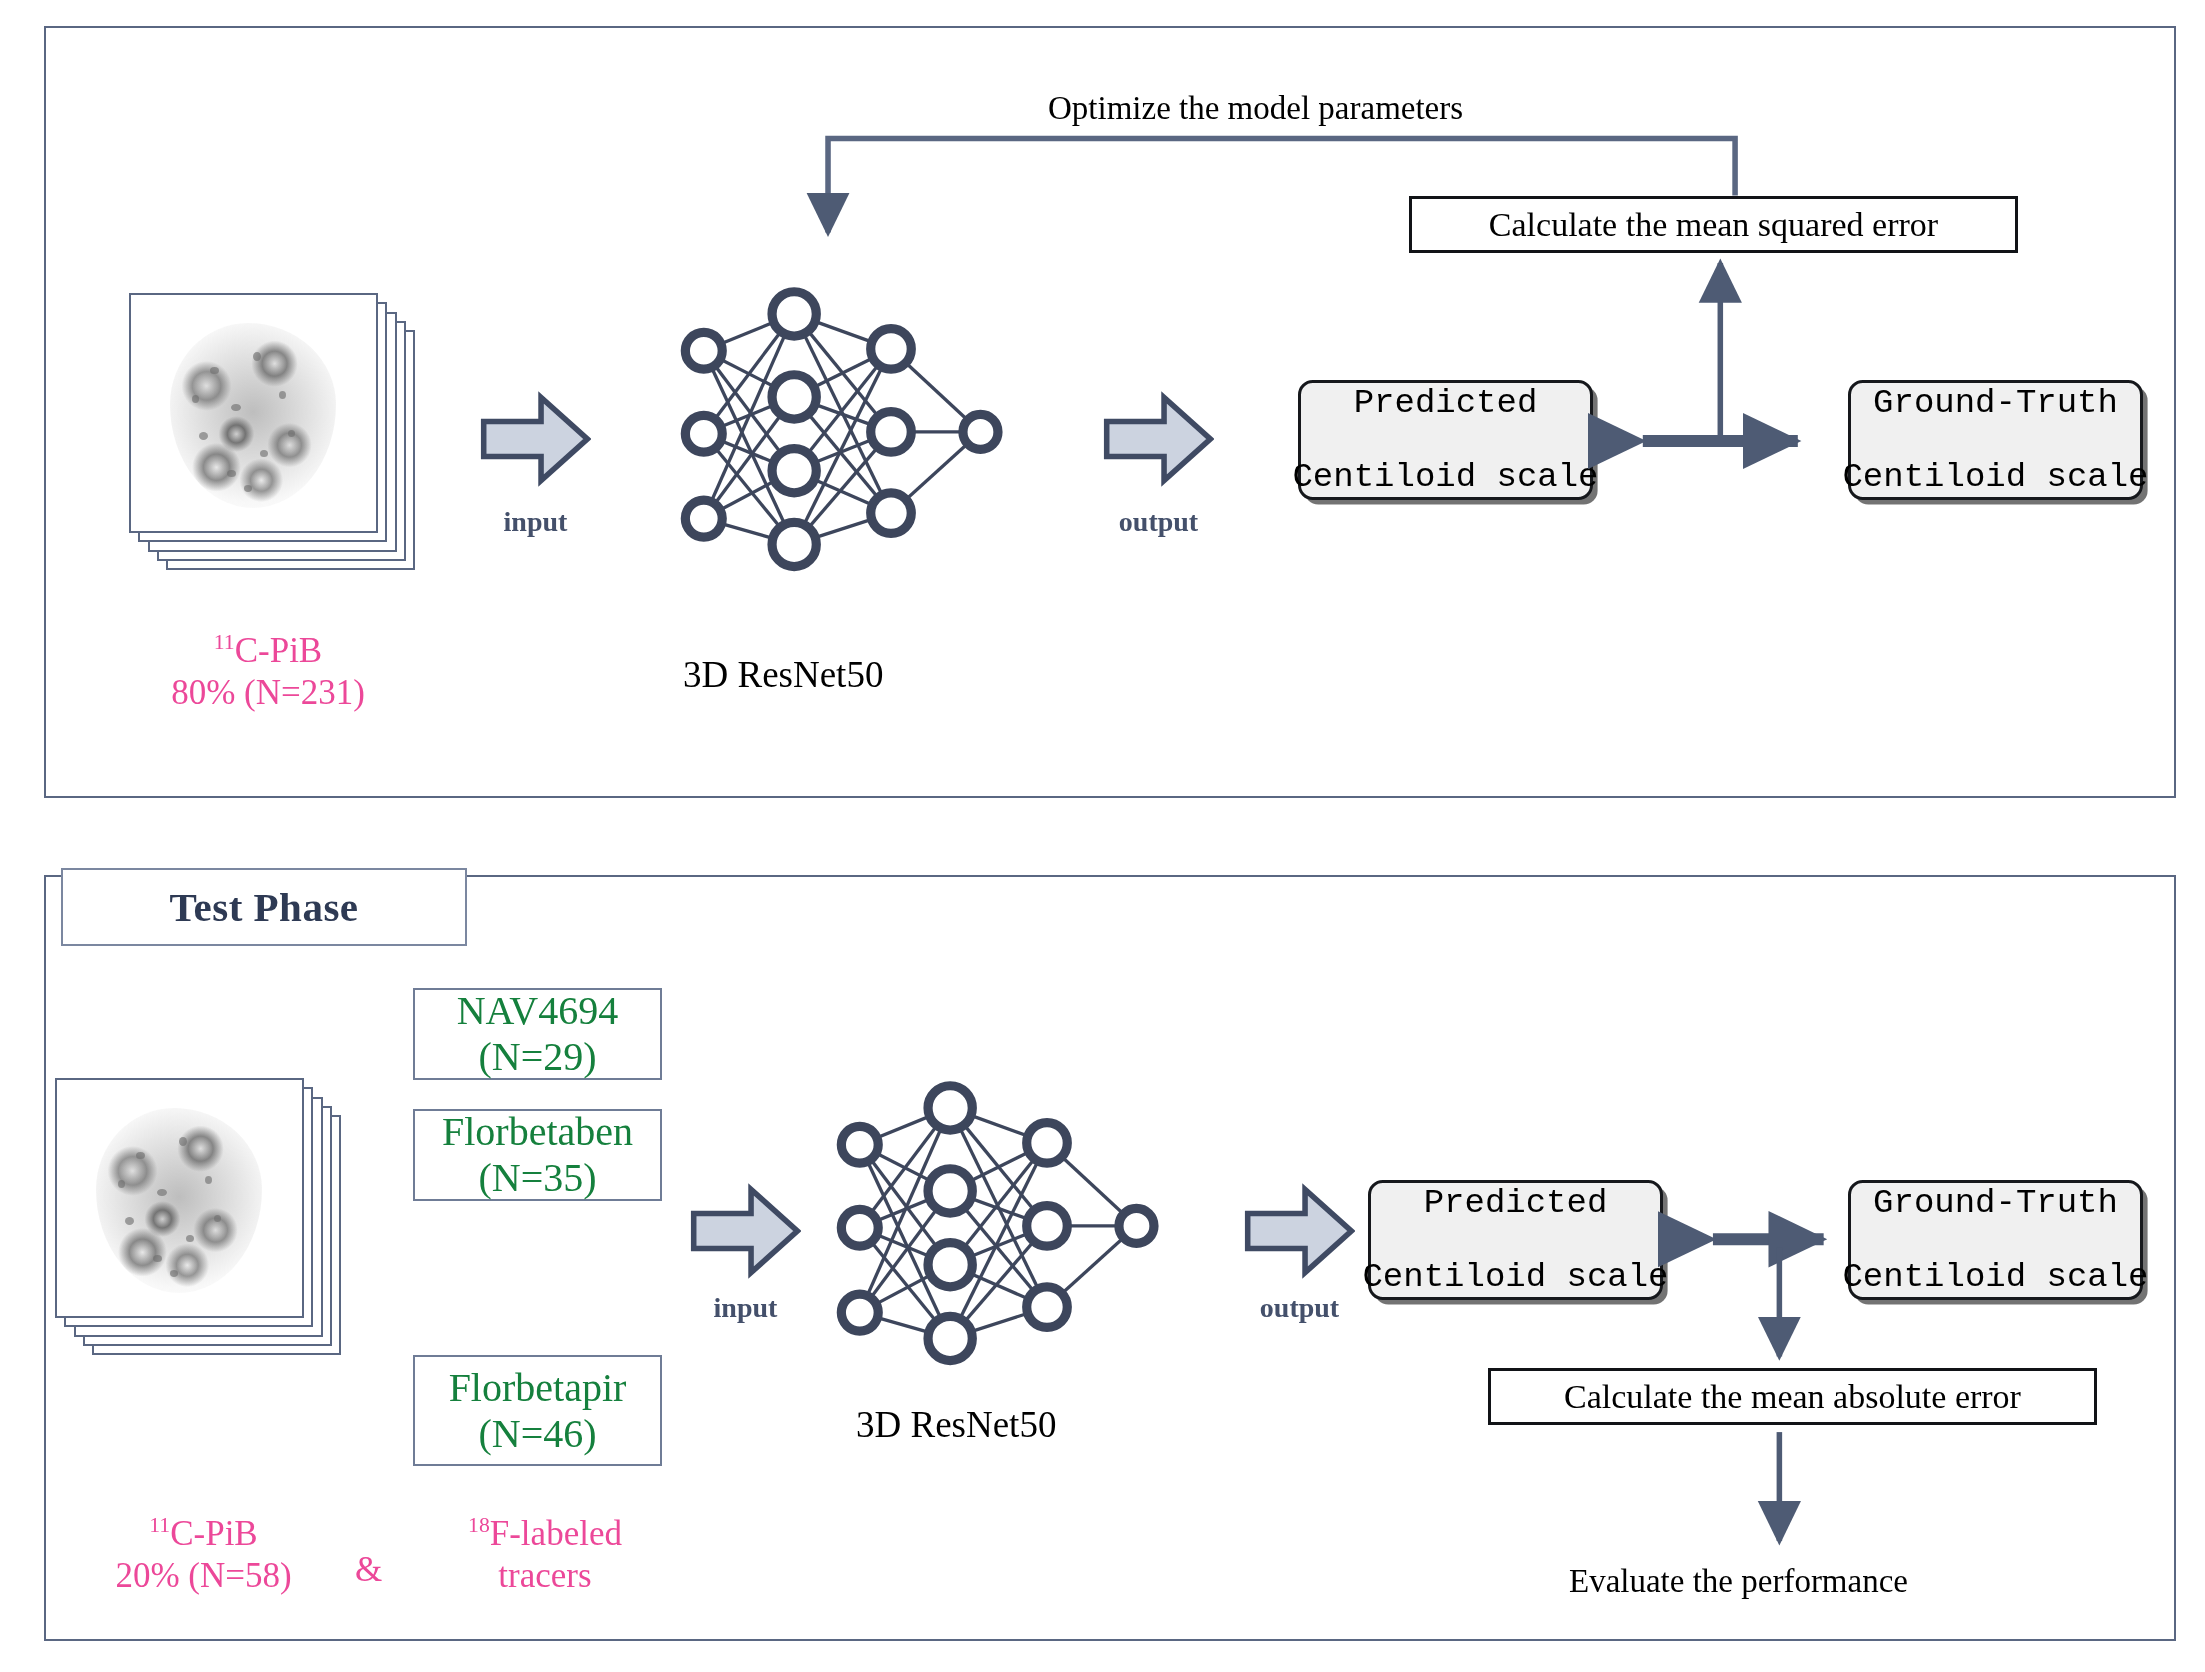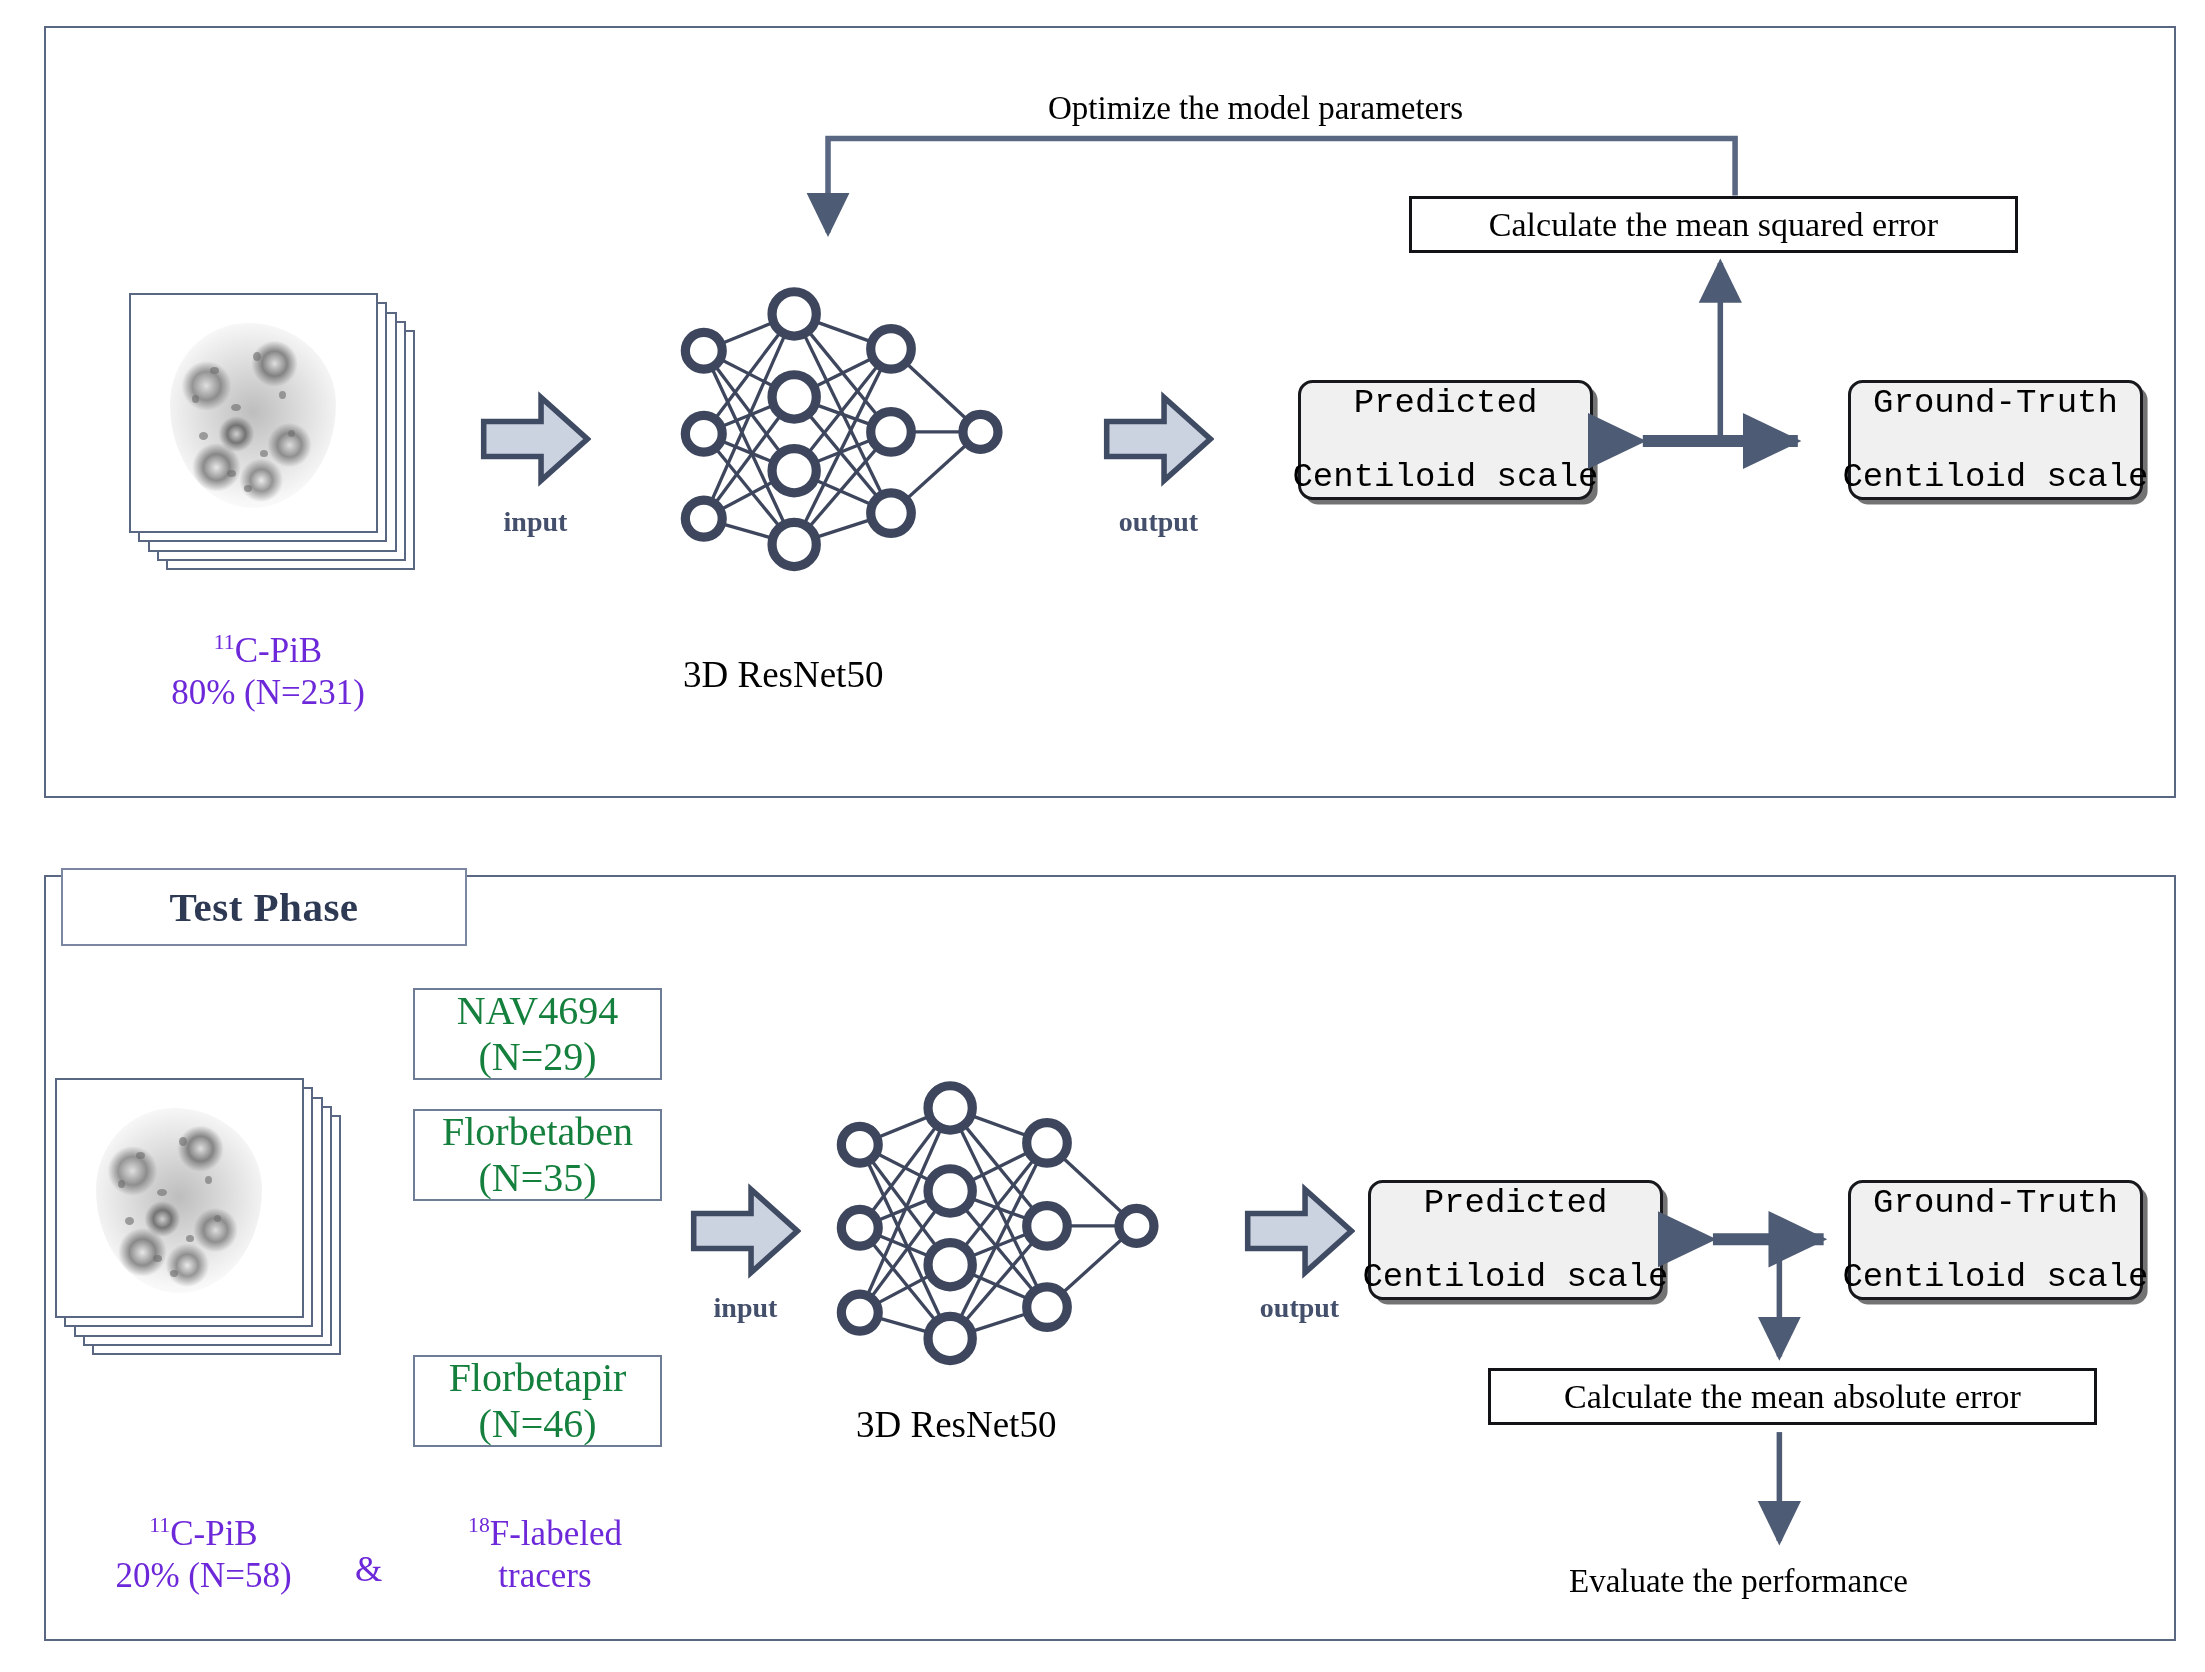--- a/index.html
+++ b/index.html
@@ -149,21 +149,21 @@
   .tracer-box .ln {
     font-size: 40px;
     color: #15803d;
     white-space: nowrap;
   }
 
   
   .caption {
     position: absolute;
     font-size: 35px;
-    color: #6d28d9;
+    color: #ec4899;
     text-align: center;
     line-height: 1.22;
     white-space: nowrap;
   }
   .caption sup {
     font-size: 0.62em;
     vertical-align: super;
   }
   .net-name {
     position: absolute;
@@ -331,21 +331,21 @@
   </div>
 
   <div class="tracer-box" style="left:413px; top:988px; width:249px; height:92px;">
     <span class="ln">NAV4694</span>
     <span class="ln">(N=29)</span>
   </div>
   <div class="tracer-box" style="left:413px; top:1109px; width:249px; height:92px;">
     <span class="ln">Florbetaben</span>
     <span class="ln">(N=35)</span>
   </div>
-  <div class="tracer-box" style="left:413px; top:1355px; width:249px; height:92px;text-align:right;">
+  <div class="tracer-box" style="left:413px; top:1355px; width:249px; height:111px;text-align:right;">
     <span class="ln">Florbetapir</span>
     <span class="ln">(N=46)</span>
   </div>
 
   <div class="caption" style="left:65px; top:1512px; width:277px;">
     <div><sup>11</sup><span>C-PiB</span></div>
     <div>20% (N=58)</div>
   </div>
   <div class="caption" style="left:341px; top:1549px; width:55px;">&amp;</div>
   <div class="caption" style="left:411px; top:1512px; width:268px;">

